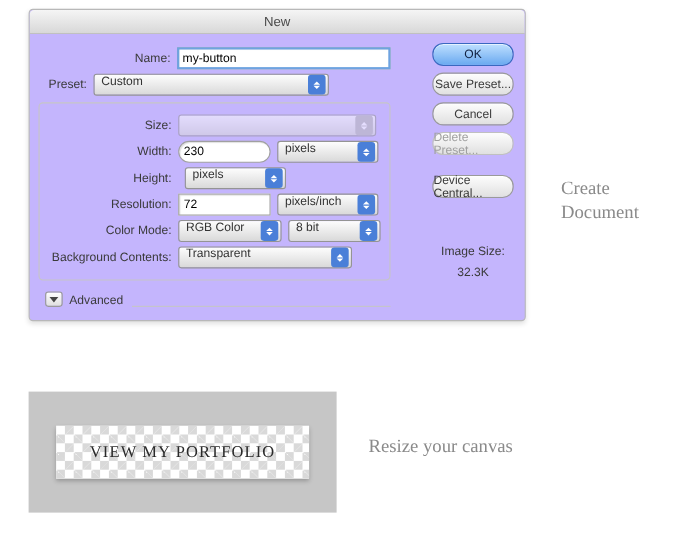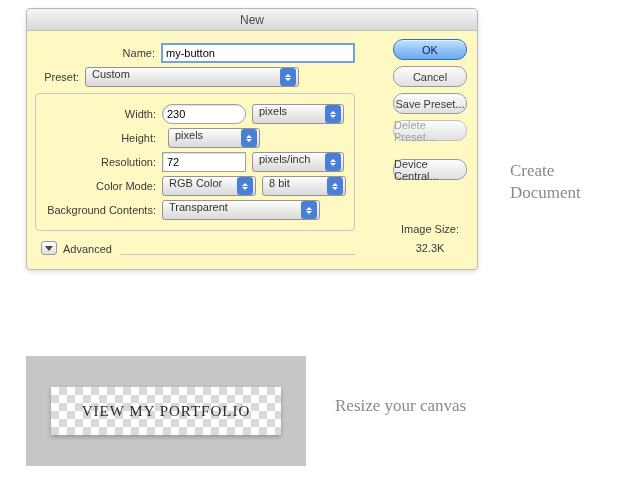--- a/index.html
+++ b/index.html
@@ -11,21 +11,21 @@
     color: #3a3a3a;
     background: #fff;
     overflow: hidden;
     position: relative;
   }
   .dialog {
     position: absolute;
     left: 26px;
     top: 8px;
     width: 452px;
-    background: #fef9c3;
+    background: #c4b5fd;
     border: 1px solid #b8b8b8;
     border-radius: 4px;
     box-shadow: 0 2px 5px rgba(0,0,0,0.12);
   }
   .titlebar {
     height: 22px;
     line-height: 22px;
     text-align: center;
     font-size: 12px;
     color: #4a4a4a;
@@ -224,20 +224,27 @@
       <div class="row">
         <div class="lbl" style="width:50px">Preset:</div>
         <div class="sel" style="width:214px">
           <span style="flex:1">Custom</span>
           <span class="sel-cap"></span>
         </div>
       </div>
 
       <div class="inner-group">
         <div class="row">
+          <div class="lbl">Size:</div>
+          <div class="sel disabled" style="width:180px">
+            <span style="flex:1"></span>
+            <span class="sel-cap"></span>
+          </div>
+        </div>
+        <div class="row">
           <div class="lbl">Width:</div>
           <input class="txt noout" style="width: 84px; border-radius: 10px;" value="230">
           <div class="sel" style="width:92px;margin-left:6px">
             <span style="flex:1">pixels</span>
             <span class="sel-cap"></span>
           </div>
         </div>
         <div class="row">
           <div class="lbl">Height:</div>
           <div class="sel" style="width:92px;margin-left:6px">
@@ -276,22 +283,22 @@
       <div class="adv-row">
         <div class="disclosure"></div>
         <span>Advanced</span>
         <div class="hr"></div>
       </div>
 
     </div>
 
     <div class="right-col">
       <div class="btn primary">OK</div>
+      <div class="btn">Save Preset...</div>
       <div class="btn">Cancel</div>
-      <div class="btn">Save Preset...</div>
       <div class="btn disabled">Delete Preset...</div>
       <div style="height:12px"></div>
       <div class="btn">Device Central...</div>
       <div class="imgsize">
         <div>Image Size:</div>
         <div>32.3K</div>
       </div>
     </div>
   </div>
 </div>

